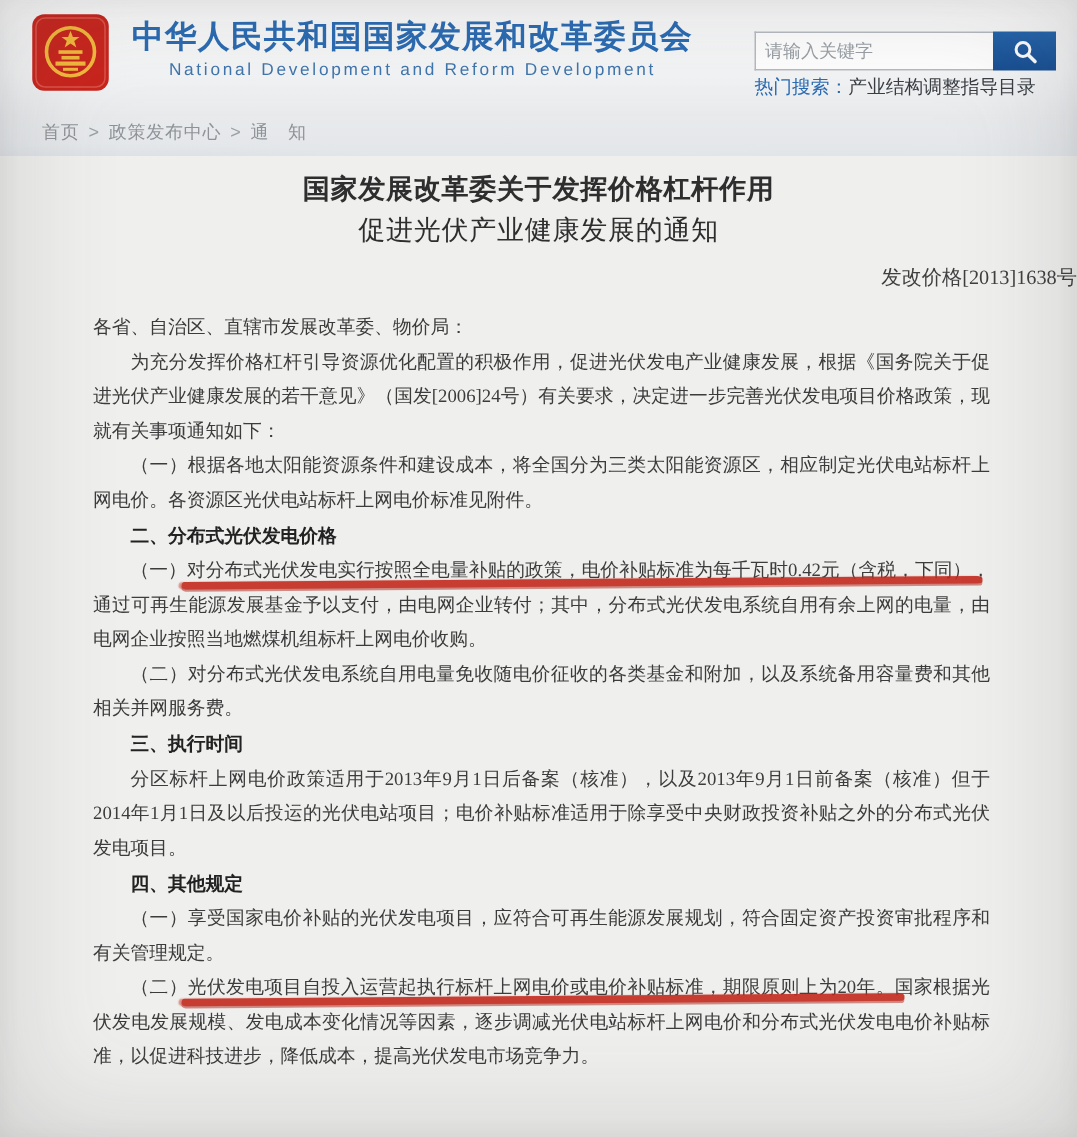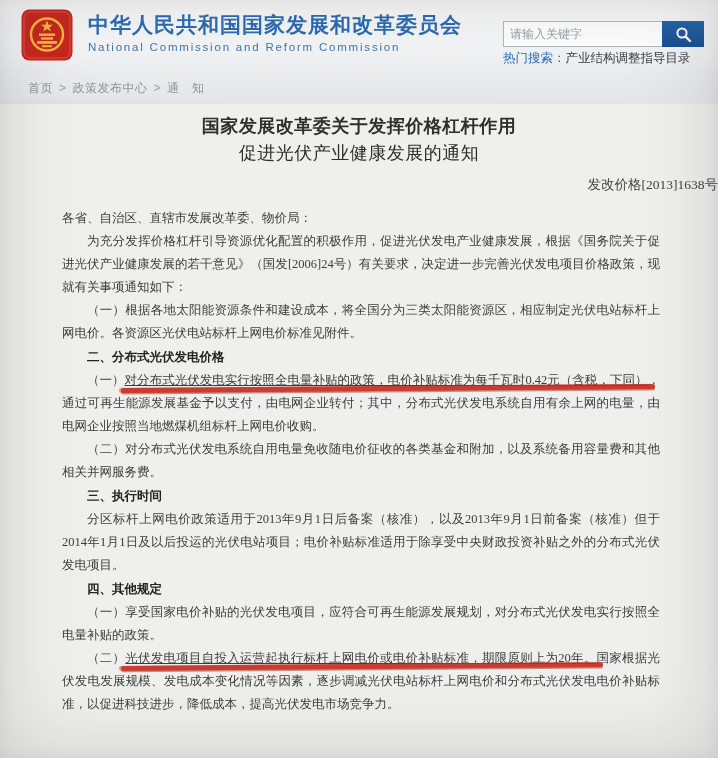--- a/index.html
+++ b/index.html
@@ -17,21 +17,21 @@
   .masthead{
     position:absolute;top:0;left:0;width:718px;height:104px;
     background:
       radial-gradient(55% 42% at 12% 118%, rgba(170,180,192,.30), rgba(170,180,192,0) 62%),
       radial-gradient(48% 38% at 45% 126%, rgba(170,180,192,.26), rgba(170,180,192,0) 60%),
       radial-gradient(50% 40% at 78% 120%, rgba(170,180,192,.22), rgba(170,180,192,0) 62%),
       radial-gradient(60% 34% at 98% 128%, rgba(170,180,192,.25), rgba(170,180,192,0) 60%),
       linear-gradient(180deg,#fcfcfc 0px,#f4f5f6 48px,#e8eaec 78px,#e3e6e9 104px);
   }
   .emblem{position:absolute;left:21px;top:9px;width:52px;height:52px;cursor:pointer;}
-  .org{position:absolute;left:88px;top:13px;cursor:pointer;}
+  .org{position:absolute;left:88px;top:13px;cursor:pointer;text-align:center;}
   .org-zh{font-size:21px;font-weight:bold;color:#2a6bb3;letter-spacing:1px;line-height:24px;}
   .org-en{font-size:11.5px;color:#4076ae;letter-spacing:1.8px;margin-top:3px;line-height:14px;}
   
   .search-row{position:absolute;left:503px;top:21px;display:flex;align-items:center;}
   .search-input{
     width:146px;height:24px;border:1px solid #b6bac0;border-right:none;background:#fff;
     font-size:12px;color:#333;padding:0 6px;outline:none;box-sizing:content-box;
   }
   .search-input::placeholder{color:#9aa0a6;}
   .search-btn{
@@ -52,21 +52,21 @@
     font-family:"Liberation Serif","DejaVu Serif",serif;color:#3c3c3c;
   }
   .doc-title1{margin-top:9px;text-align:center;font-size:18px;font-weight:bold;color:#2e2e2e;line-height:26px;letter-spacing:.5px;}
   .doc-title2{text-align:center;font-size:18px;font-weight:normal;color:#2e2e2e;line-height:28px;letter-spacing:.5px;}
   .doc-number{text-align:right;font-size:13.5px;color:#3f3f3f;margin-top:9px;line-height:18px;}
   .doc-body{margin:13px 58px 0 62px;font-size:12.5px;line-height:23px;text-align:justify;}
   .para{margin:0;text-indent:2em;}
   .salutation{margin:0;text-indent:0;}
   .sec-h{margin:1px 0 0 0;text-indent:2em;font-weight:bold;color:#222;}
   
-  .rline{position:relative;text-decoration:underline;}
+  .rline{position:relative;}
   .rline::after{
     content:"";position:absolute;left:-4px;right:-7px;bottom:-4px;height:5px;
     background:#c42a1d;opacity:.9;
     border-radius:6px 10px 4px 12px / 8px 5px 9px 6px;
     transform:rotate(-0.45deg);
     box-shadow:0 1.5px 0 rgba(165,22,12,.5), -2px 0 1px rgba(196,42,29,.55);
   }
 </style>
 </head>
 <body>
@@ -83,21 +83,21 @@
         <polygon points="26,11.5 27.6,15.7 32,15.7 28.5,18.4 29.9,22.6 26,20 22.1,22.6 23.5,18.4 20,15.7 24.4,15.7" fill="#f3b93c"></polygon>
         <rect x="18" y="24.5" width="16" height="2.4" fill="#f3b93c"></rect>
         <rect x="20" y="28.3" width="12" height="2.4" fill="#f3b93c"></rect>
         <rect x="16" y="32" width="20" height="2.8" fill="#f3b93c"></rect>
         <rect x="21" y="36.2" width="10" height="2" fill="#f3b93c"></rect>
       </svg>
     </div>
 
     <div class="org">
       <div class="org-zh">中华人民共和国国家发展和改革委员会</div>
-      <div class="org-en">National Commission and Reform Commission</div>
+      <div class="org-en">National Development and Reform Development</div>
     </div>
 
     <div class="search-row">
       <input class="search-input" type="text" placeholder="请输入关键字" style="">
       <button class="search-btn">
         <svg width="17" height="17" viewBox="0 0 17 17">
           <circle cx="7" cy="7" r="4.6" fill="none" stroke="#ffffff" stroke-width="2"></circle>
           <line x1="10.6" y1="10.6" x2="15" y2="15" stroke="#ffffff" stroke-width="2.4" stroke-linecap="round"></line>
         </svg>
       </button>
@@ -126,19 +126,19 @@
       <p class="para">（一）根据各地太阳能资源条件和建设成本，将全国分为三类太阳能资源区，相应制定光伏电站标杆上网电价。各资源区光伏电站标杆上网电价标准见附件。</p>
 
       <p class="sec-h">二、分布式光伏发电价格</p>
       <p class="para"><span>（一）</span><span class="rline">对分布式光伏发电实行按照全电量补贴的政策，电价补贴标准为每千瓦时0.42元（含税，下同）</span><span>，通过可再生能源发展基金予以支付，由电网企业转付；其中，分布式光伏发电系统自用有余上网的电量，由电网企业按照当地燃煤机组标杆上网电价收购。</span></p>
       <p class="para">（二）对分布式光伏发电系统自用电量免收随电价征收的各类基金和附加，以及系统备用容量费和其他相关并网服务费。</p>
 
       <p class="sec-h">三、执行时间</p>
       <p class="para">分区标杆上网电价政策适用于2013年9月1日后备案（核准），以及2013年9月1日前备案（核准）但于2014年1月1日及以后投运的光伏电站项目；电价补贴标准适用于除享受中央财政投资补贴之外的分布式光伏发电项目。</p>
 
       <p class="sec-h">四、其他规定</p>
-      <p class="para">（一）享受国家电价补贴的光伏发电项目，应符合可再生能源发展规划，对分布式光伏发电实行按照全电量补贴的政策。</p>
+      <p class="para">（一）享受国家电价补贴的光伏发电项目，应符合可再生能源发展规划，符合固定资产投资审批程序和有关管理规定。</p>
       <p class="para"><span>（二）</span><span class="rline">光伏发电项目自投入运营起执行标杆上网电价或电价补贴标准，期限原则上为20年。</span><span>国家根据光伏发电发展规模、发电成本变化情况等因素，逐步调减光伏电站标杆上网电价和分布式光伏发电电价补贴标准，以促进科技进步，降低成本，提高光伏发电市场竞争力。</span></p>
 
     </div>
   </div>
 
 </div>
 
 </body></html>

